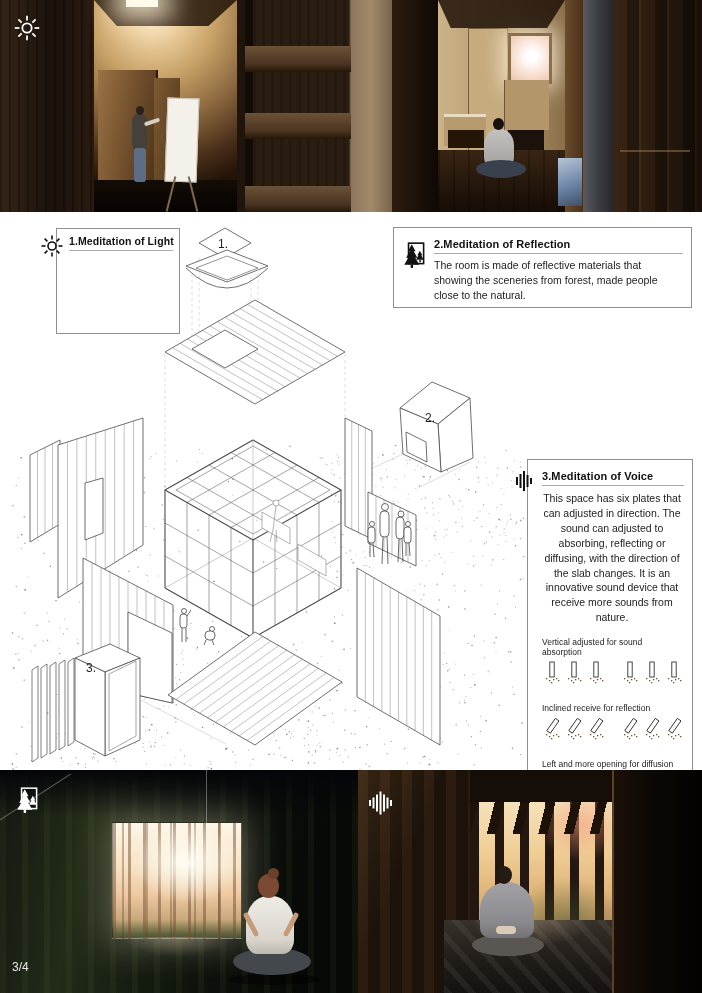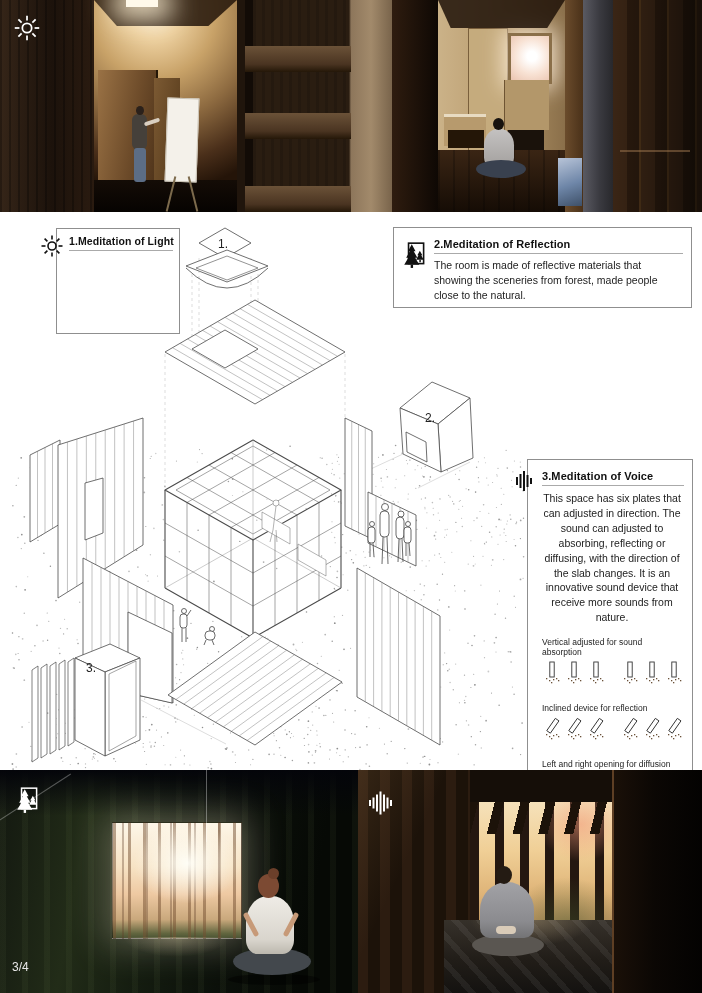--- a/index.html
+++ b/index.html
@@ -1434,21 +1434,21 @@
             </g>
             <g transform="translate(132,12)">
               <rect x="-2.2" y="-9" width="4.4" height="15" fill="#fff" stroke="#333" stroke-width="0.9" transform="rotate(0)"></rect>
               <rect x="-6" y="7" width="1.3" height="1.3" fill="#6a5138"></rect>
               <rect x="-3" y="9" width="1.3" height="1.3" fill="#6a5138"></rect>
               <rect x="1" y="8" width="1.3" height="1.3" fill="#6a5138"></rect>
               <rect x="4" y="7" width="1.3" height="1.3" fill="#6a5138"></rect>
               <rect x="-1" y="11" width="1.3" height="1.3" fill="#6a5138"></rect>
               <rect x="6" y="9" width="1.3" height="1.3" fill="#6a5138"></rect>
             </g>
-          </svg><div class="diag-caption">Inclined device for reflection</div><svg width="142" height="30">
+          </svg><div class="diag-caption">Inclined receive for reflection</div><svg width="142" height="30">
             <g transform="translate(10,12)">
               <rect x="-2.2" y="-9" width="4.4" height="15" fill="#fff" stroke="#333" stroke-width="0.9" transform="rotate(35)"></rect>
               <rect x="-6" y="7" width="1.3" height="1.3" fill="#6a5138"></rect>
               <rect x="-3" y="9" width="1.3" height="1.3" fill="#6a5138"></rect>
               <rect x="1" y="8" width="1.3" height="1.3" fill="#6a5138"></rect>
               <rect x="4" y="7" width="1.3" height="1.3" fill="#6a5138"></rect>
               <rect x="-1" y="11" width="1.3" height="1.3" fill="#6a5138"></rect>
               <rect x="6" y="9" width="1.3" height="1.3" fill="#6a5138"></rect>
             </g>
             <g transform="translate(32,12)">
@@ -1489,21 +1489,21 @@
             </g>
             <g transform="translate(132,12)">
               <rect x="-2.2" y="-9" width="4.4" height="15" fill="#fff" stroke="#333" stroke-width="0.9" transform="rotate(35)"></rect>
               <rect x="-6" y="7" width="1.3" height="1.3" fill="#6a5138"></rect>
               <rect x="-3" y="9" width="1.3" height="1.3" fill="#6a5138"></rect>
               <rect x="1" y="8" width="1.3" height="1.3" fill="#6a5138"></rect>
               <rect x="4" y="7" width="1.3" height="1.3" fill="#6a5138"></rect>
               <rect x="-1" y="11" width="1.3" height="1.3" fill="#6a5138"></rect>
               <rect x="6" y="9" width="1.3" height="1.3" fill="#6a5138"></rect>
             </g>
-          </svg><div class="diag-caption">Left and right opening for diffusion</div><svg width="142" height="30">
+          </svg><div class="diag-caption">Left and more opening for diffusion</div><svg width="142" height="30">
             <g transform="translate(10,12)">
               <rect x="-2.2" y="-9" width="4.4" height="15" fill="#fff" stroke="#333" stroke-width="0.9" transform="rotate(-35)"></rect>
               <rect x="-6" y="7" width="1.3" height="1.3" fill="#6a5138"></rect>
               <rect x="-3" y="9" width="1.3" height="1.3" fill="#6a5138"></rect>
               <rect x="1" y="8" width="1.3" height="1.3" fill="#6a5138"></rect>
               <rect x="4" y="7" width="1.3" height="1.3" fill="#6a5138"></rect>
               <rect x="-1" y="11" width="1.3" height="1.3" fill="#6a5138"></rect>
               <rect x="6" y="9" width="1.3" height="1.3" fill="#6a5138"></rect>
             </g>
             <g transform="translate(32,12)">

